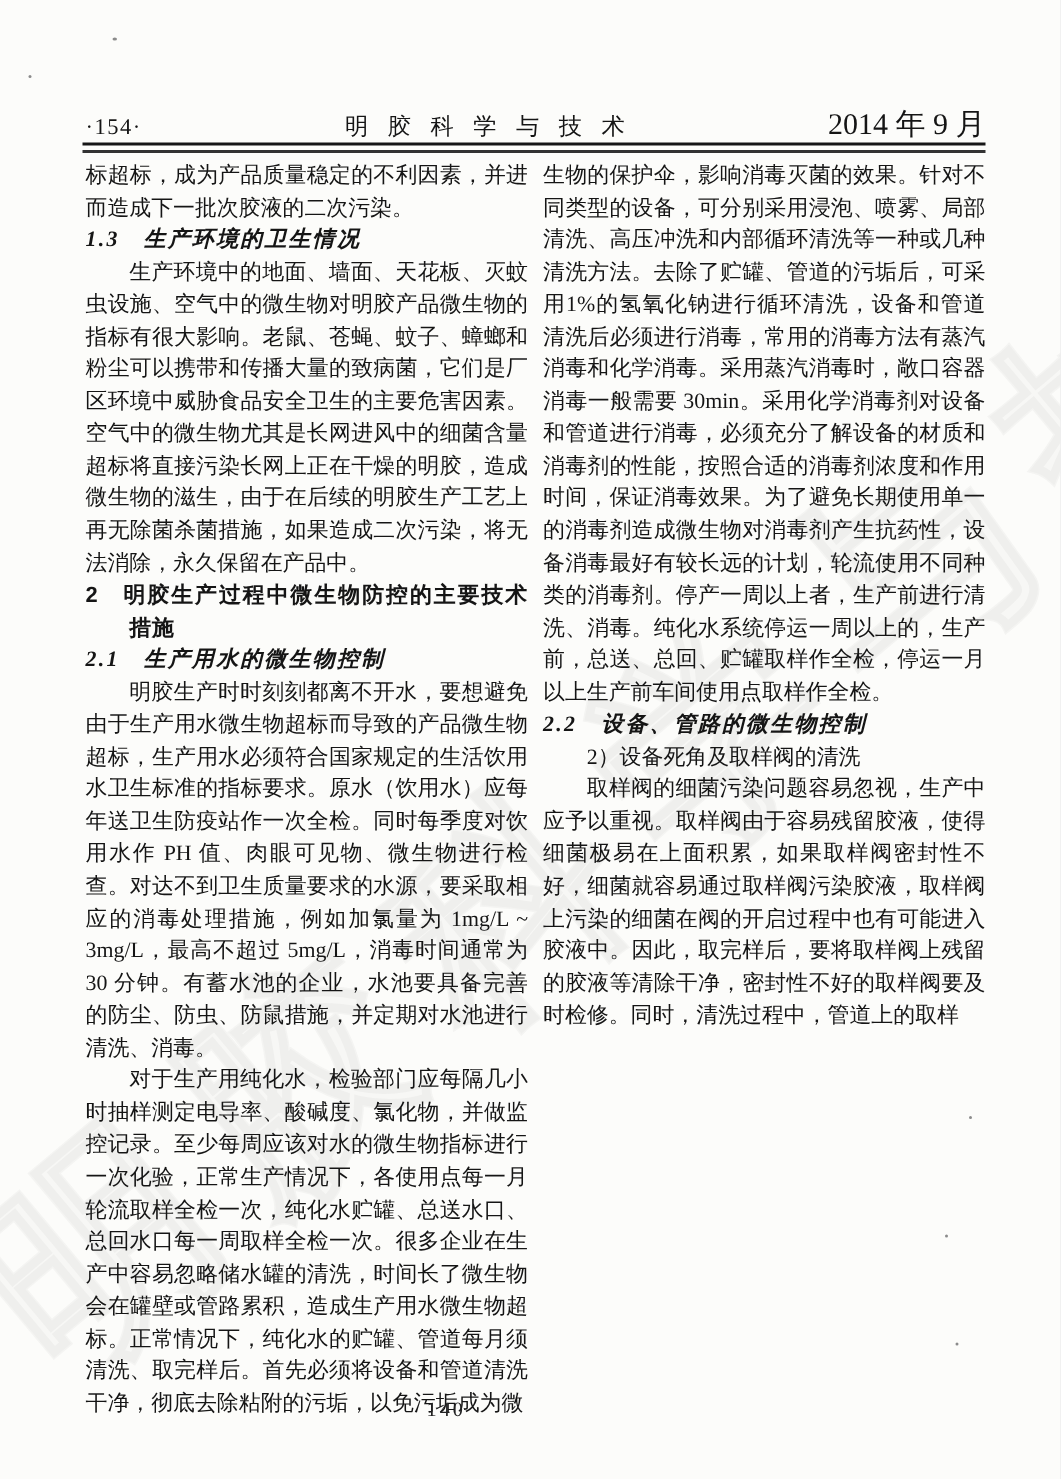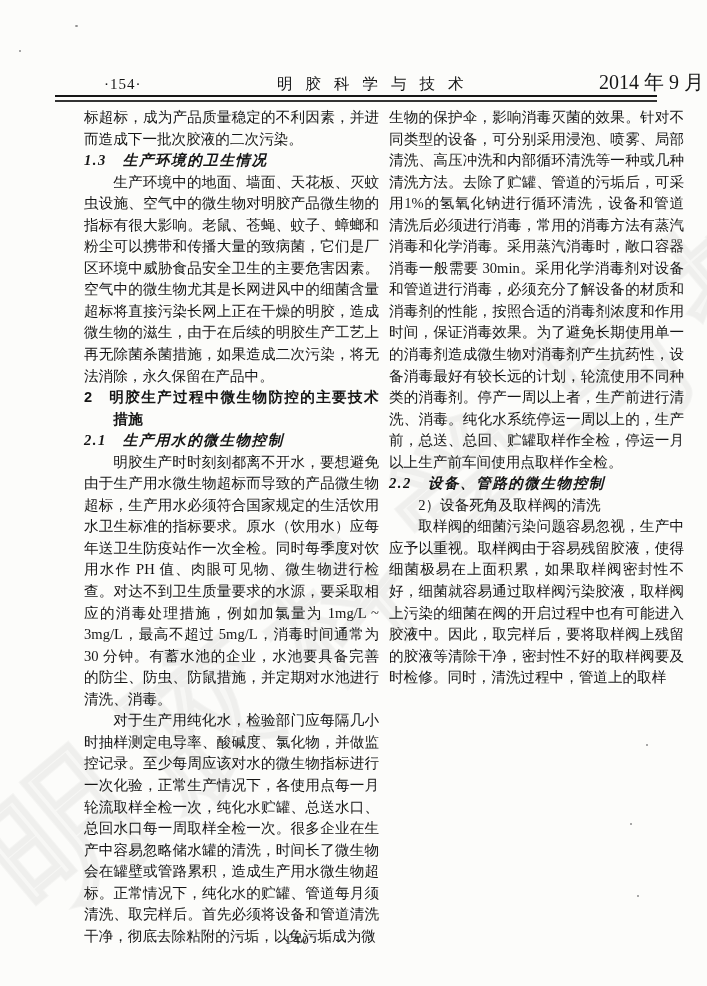--- a/index.html
+++ b/index.html
@@ -11,38 +11,38 @@
     background: #fcfcfa;
     overflow: hidden;
     font-family: "Liberation Serif", "DejaVu Serif", serif;
     color: #151515;
   }
 
   
   .header {
     position: absolute;
     top: 69px; left: 57px; width: 600px;
-    display: flex; justify-content: space-between; align-items: baseline; margin-left: 47px;
+    display: flex; justify-content: space-between; align-items: baseline;
   }
   .page-label { font-size: 15px; letter-spacing: 1px; }
   .journal-title { font-size: 15.5px; letter-spacing: 13px; padding-left: 13px; white-space: nowrap; }
   .issue-date { font-size: 20px; }
 
   .header-rule {
     position: absolute;
     top: 95px; left: 55px; width: 602px; height: 3px;
     border-top: 2.5px solid #161616;
     border-bottom: 2px solid #333;
   }
 
   
   .cols {
     position: absolute;
     top: 107px; left: 57px; width: 600px;
-    display: flex; gap: 10px; margin-left: 27px;
+    display: flex; gap: 10px;
   }
   .col {
     width: 295px;
     font-size: 14.6px;
     line-height: 21.55px;
     text-align: justify;
     text-justify: inter-ideograph;
   }
   p.blk { margin: 0; }
   .para { text-indent: 2em; }

